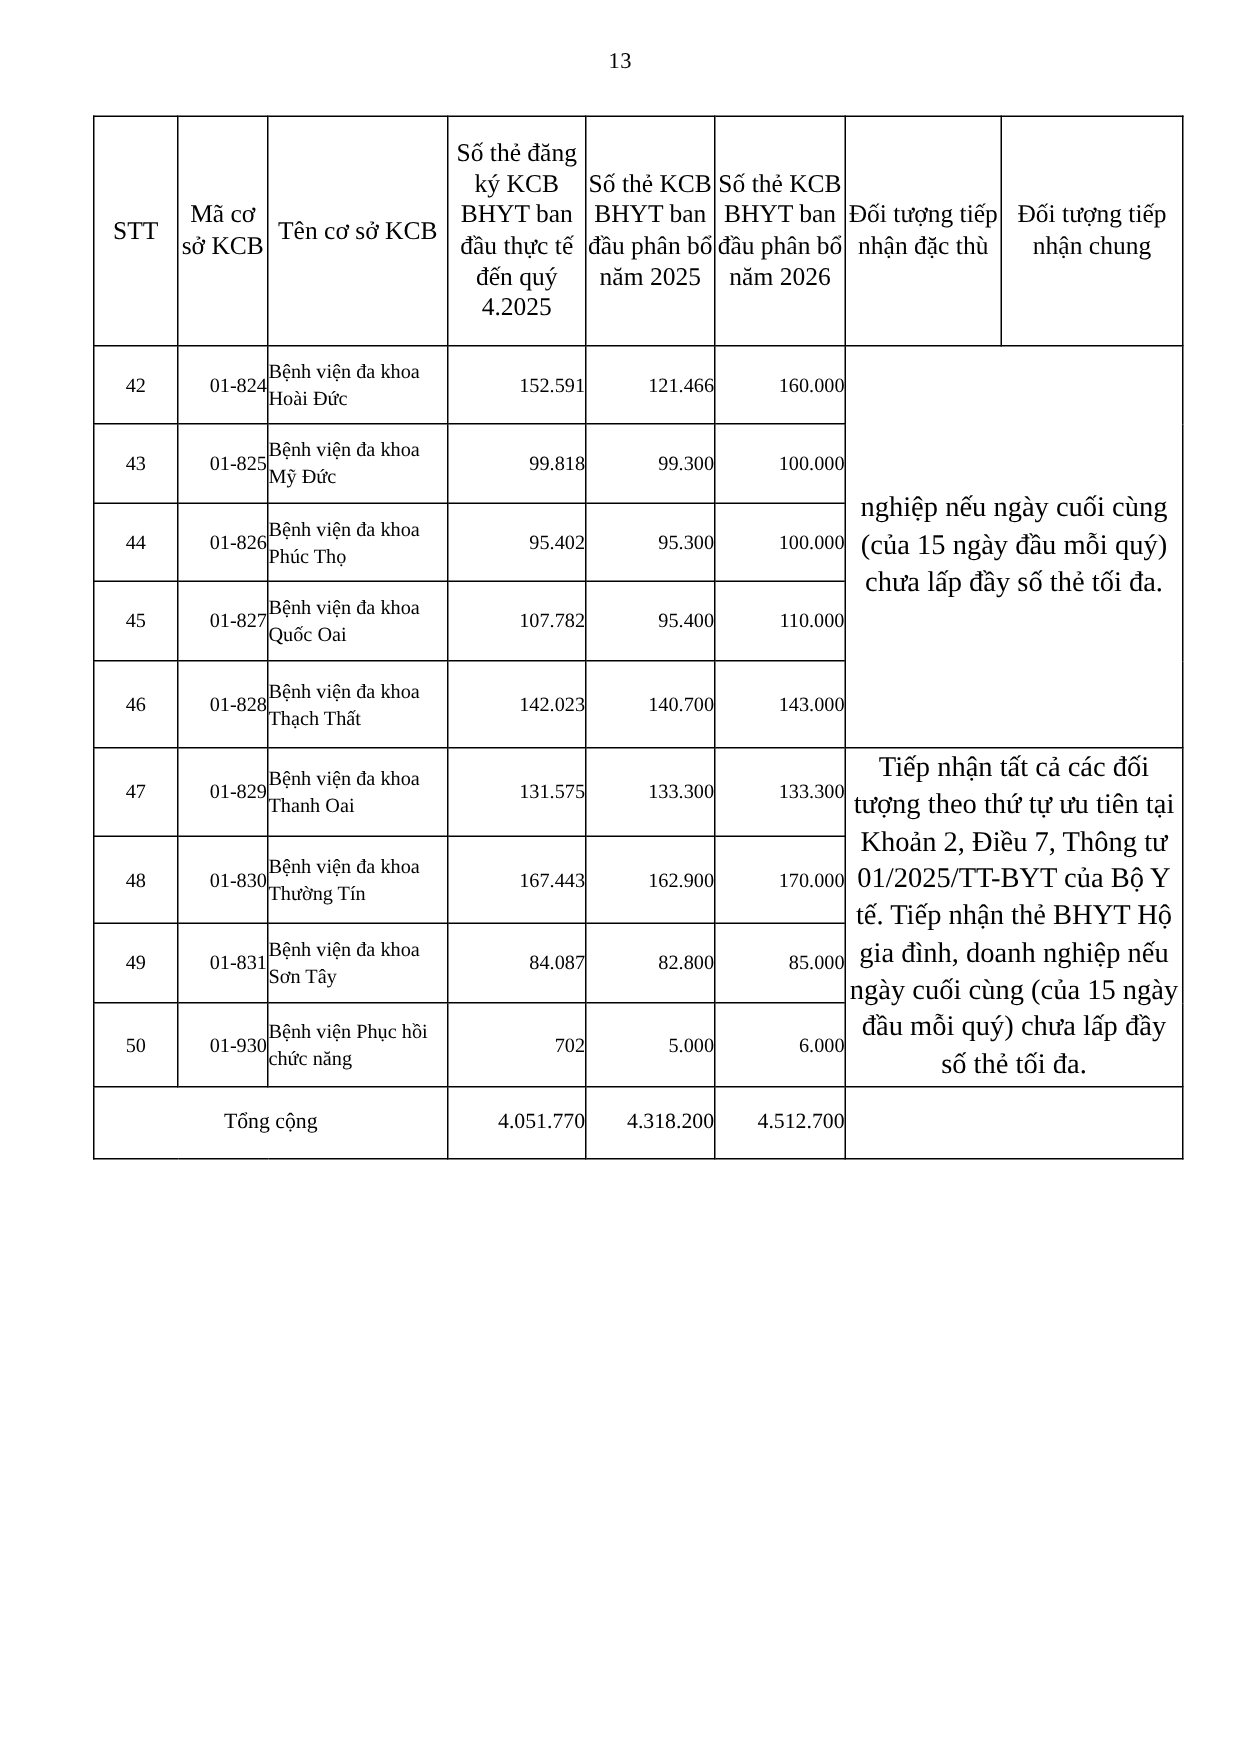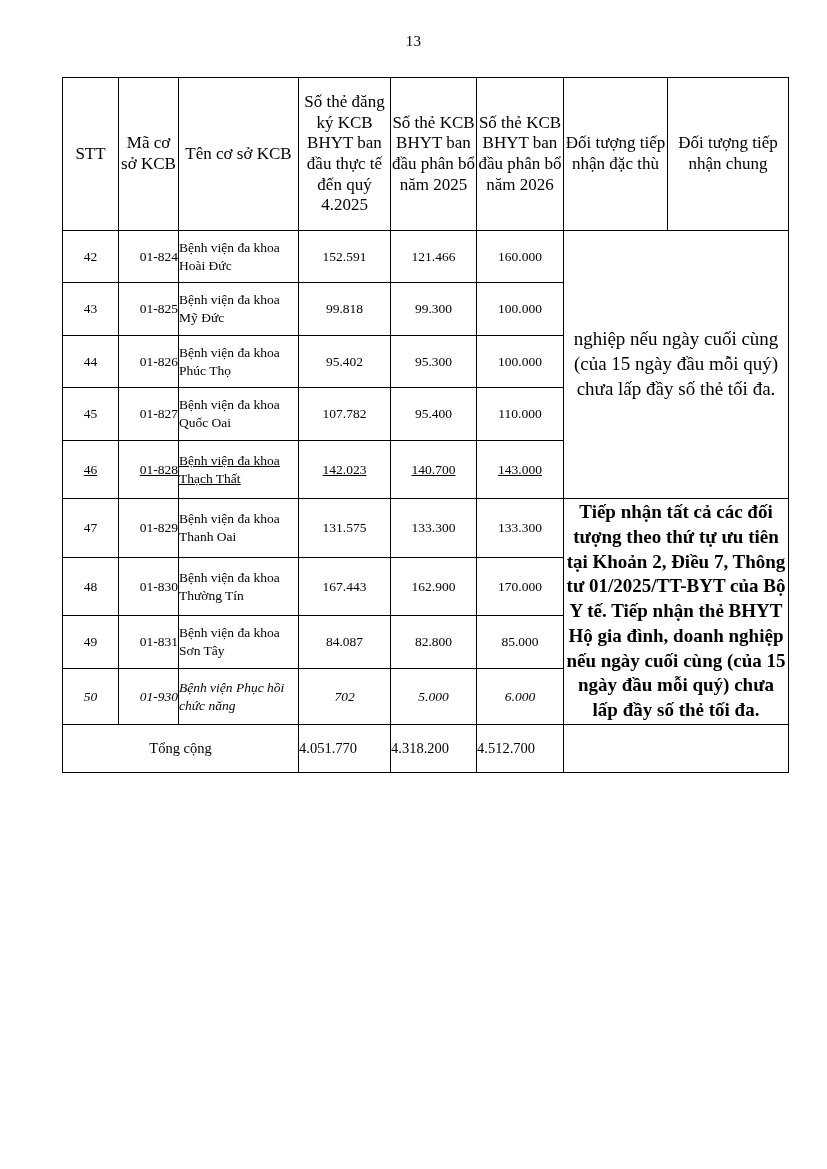--- a/index.html
+++ b/index.html
@@ -74,61 +74,61 @@
   .cell-ma {
     text-align: right;
     padding: 4px 2px;
   }
   .cell-ten {
     text-align: left;
     padding: 4px 5px;
     line-height: 1.3;
   }
   .cell-num {
-    text-align: center;
+    text-align: right;
     padding: 4px 9px 4px 3px;
   }
   .cell-note {
     text-align: center;
     padding: 6px 8px;
     line-height: 1.3;
     vertical-align: top;
     font-size: 19px;
   }
   .cell-note.bottom-block {
     vertical-align: middle;
-    font-weight: bold;
   }
 
   
   .cell-total-label {
     text-align: center;
     font-weight: bold;
     padding: 8px 4px;
     font-size: 14.5px;
     margin-top: 32px;
   }
   .cell-total-num {
+    text-align: right;
     font-weight: bold;
     padding: 8px 9px 8px 3px;
     font-size: 14.5px;
   }
   .cell-total-blank {
     padding: 8px 4px;
   }
 
   .r-h1 { height: 52px; padding-left: 16px; }
   .r-h2 { height: 53px; font-family: Liberation Serif, serif; }
   .r-h3 { height: 52px; }
   .r-h4 { height: 53px; }
-  .r-h5 { height: 58px; text-decoration: underline; }
+  .r-h5 { height: 58px; }
   .r-h6 { height: 59px; }
   .r-h7 { height: 58px; }
   .r-h8 { height: 53px; }
-  .r-h9 { height: 56px; font-style: italic; }
+  .r-h9 { height: 56px; }
   .r-total { height: 48px; }
 </style>
 </head>
 <body>
 
 <div class="page">
 
   <div class="page-number">13</div>
 
   <table class="doc-table">

